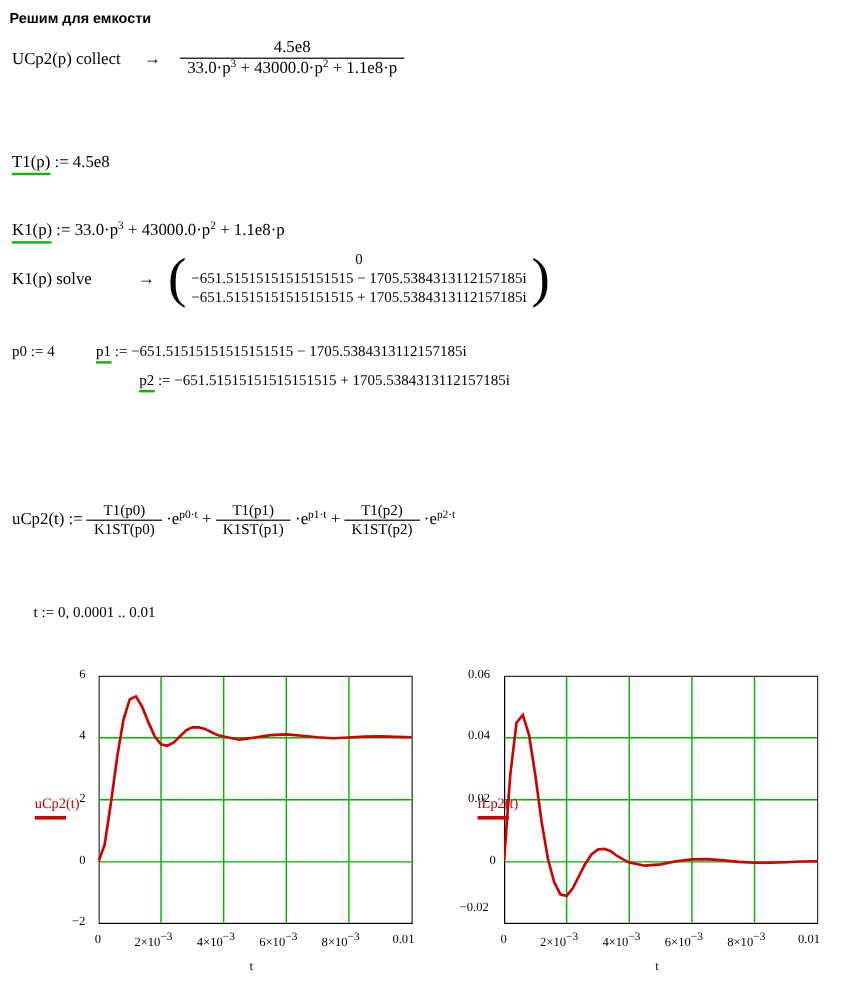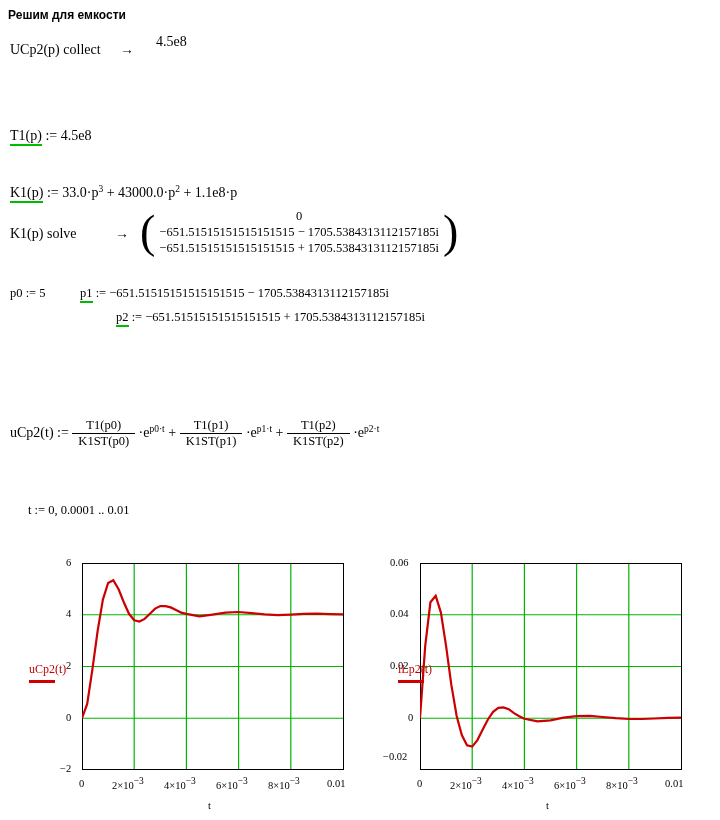--- a/index.html
+++ b/index.html
@@ -43,20 +43,23 @@
 
 <div class="doc">
 
   <div class="abs title" style="left:8px;top:8px;">Решим для емкости</div>
 
   <div class="abs math" style="left:10px;top:42px;">UCp2(p) collect</div>
   <div class="abs math" style="left:120px;top:42px;">→</div>
   <div class="abs" style="left:150px;top:32px;">
     <div class="frac math">
       <span class="num">4.5e8</span>
+      <span class="den">
+        <span>33.0·p</span><span class="sup">3</span><span> + 43000.0·p</span><span class="sup">2</span><span> + 1.1e8·p</span>
+      </span>
     </div>
   </div>
 
   <div class="abs math" style="left:10px;top:128px;">
     <span class="squig">T1(p)</span>
     <span>:= 4.5e8</span>
   </div>
 
   <div class="abs math" style="left:10px;top:184px;">
     <span class="squig">K1(p)</span>
@@ -70,21 +73,21 @@
       <span class="lp">(</span>
       <span class="vecbody mathsm">
         <span style="display:block;">0</span>
         <span style="display:block;">−651.51515151515151515 − 1705.5384313112157185i</span>
         <span style="display:block;">−651.51515151515151515 + 1705.5384313112157185i</span>
       </span>
       <span class="rp">)</span>
     </span>
   </div>
 
-  <div class="abs mathsm" style="left:10px;top:286px;">p0 := 5</div>
+  <div class="abs mathsm" style="left:10px;top:286px;">p0 := 4</div>
   <div class="abs mathsm" style="left:80px;top:286px;">
     <span class="squig"><span>p1</span></span>
     <span>:= −651.51515151515151515 − 1705.5384313112157185i</span>
   </div>
   <div class="abs mathsm" style="left:80px;top:310px;padding-left:36px;">
     <span class="squig"><span>p2</span></span>
     <span>:= −651.51515151515151515 + 1705.5384313112157185i</span>
   </div>
 
 

